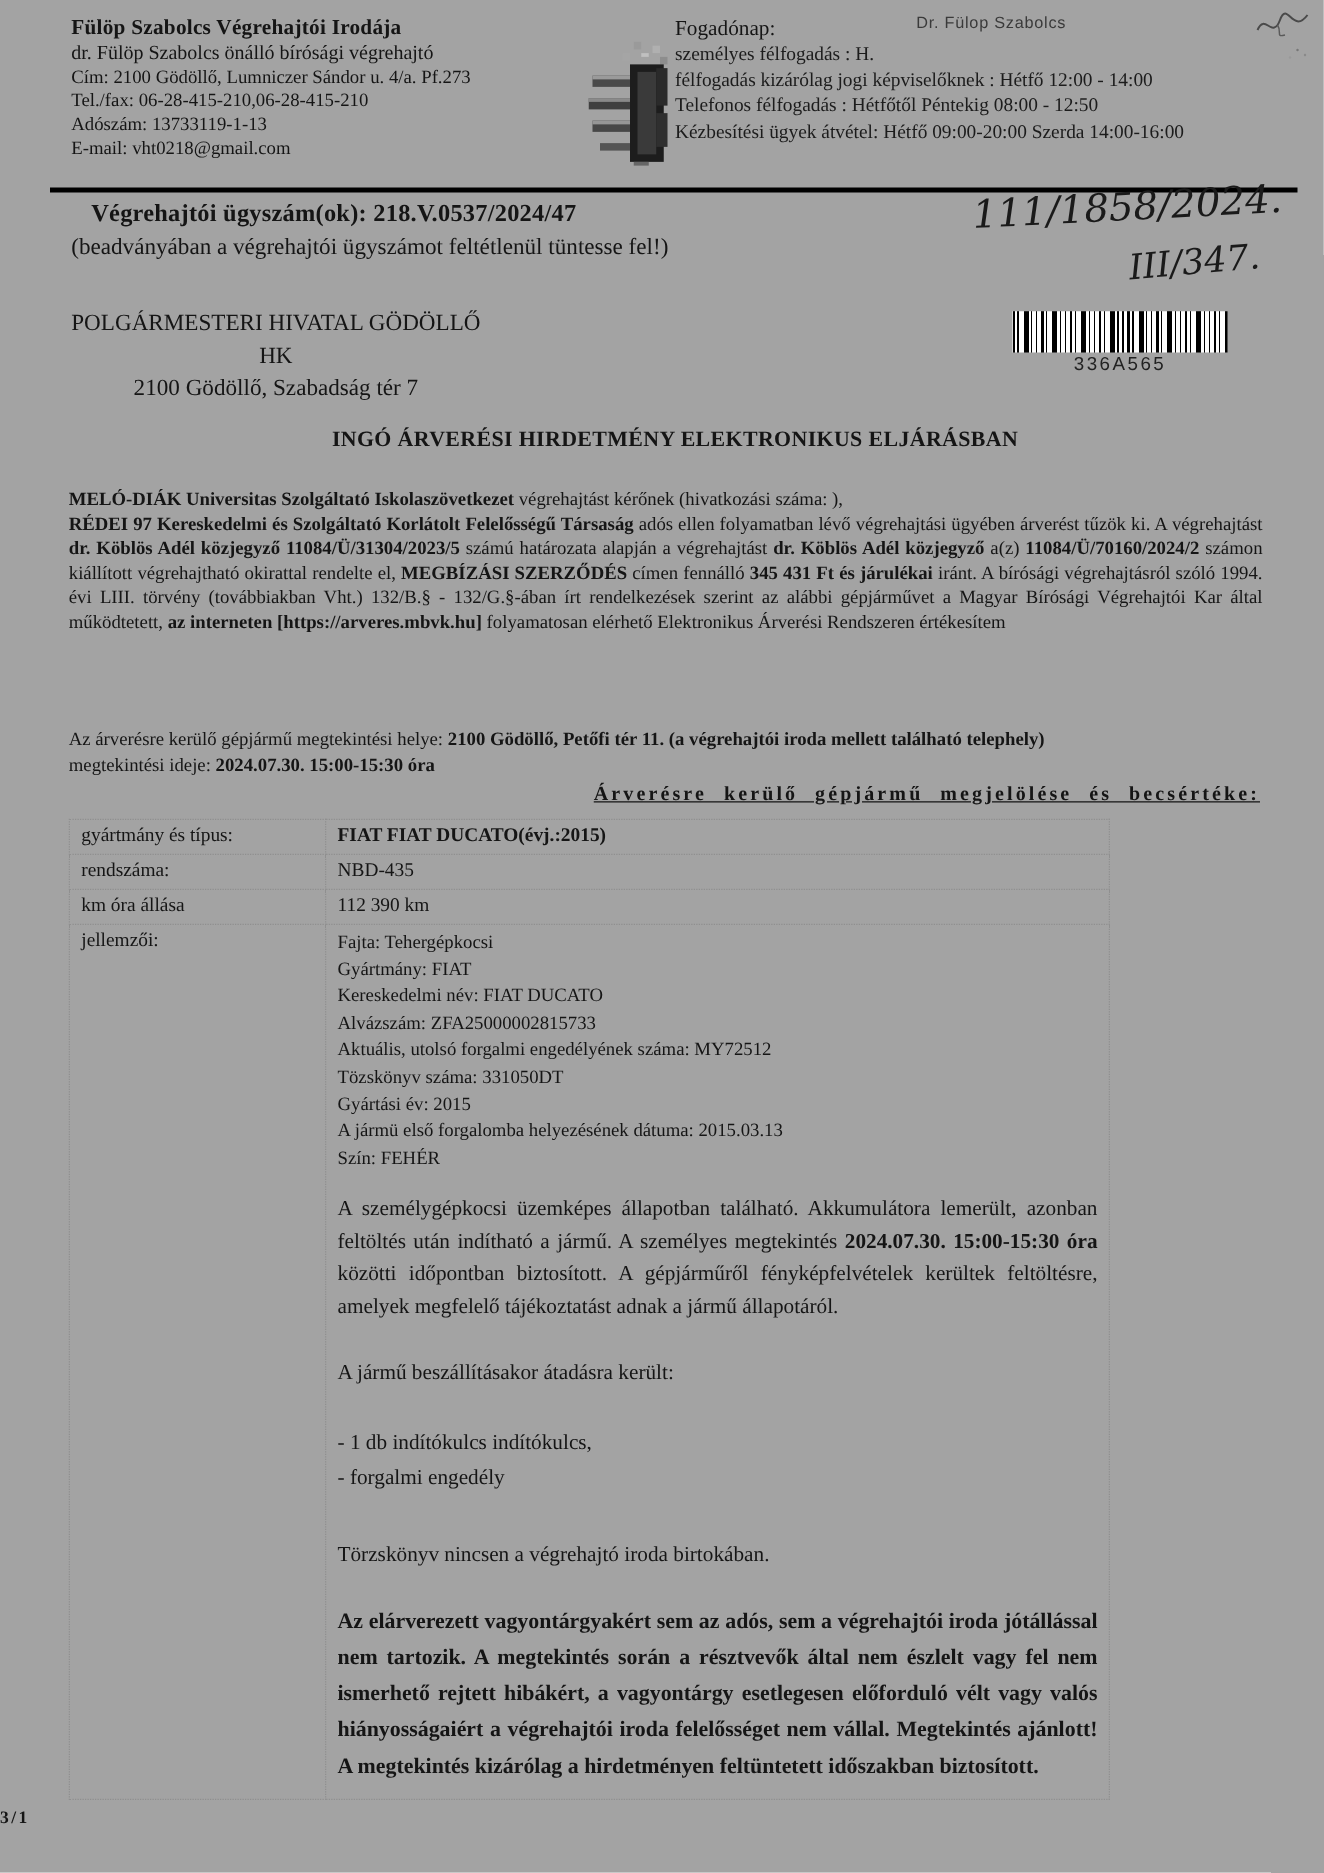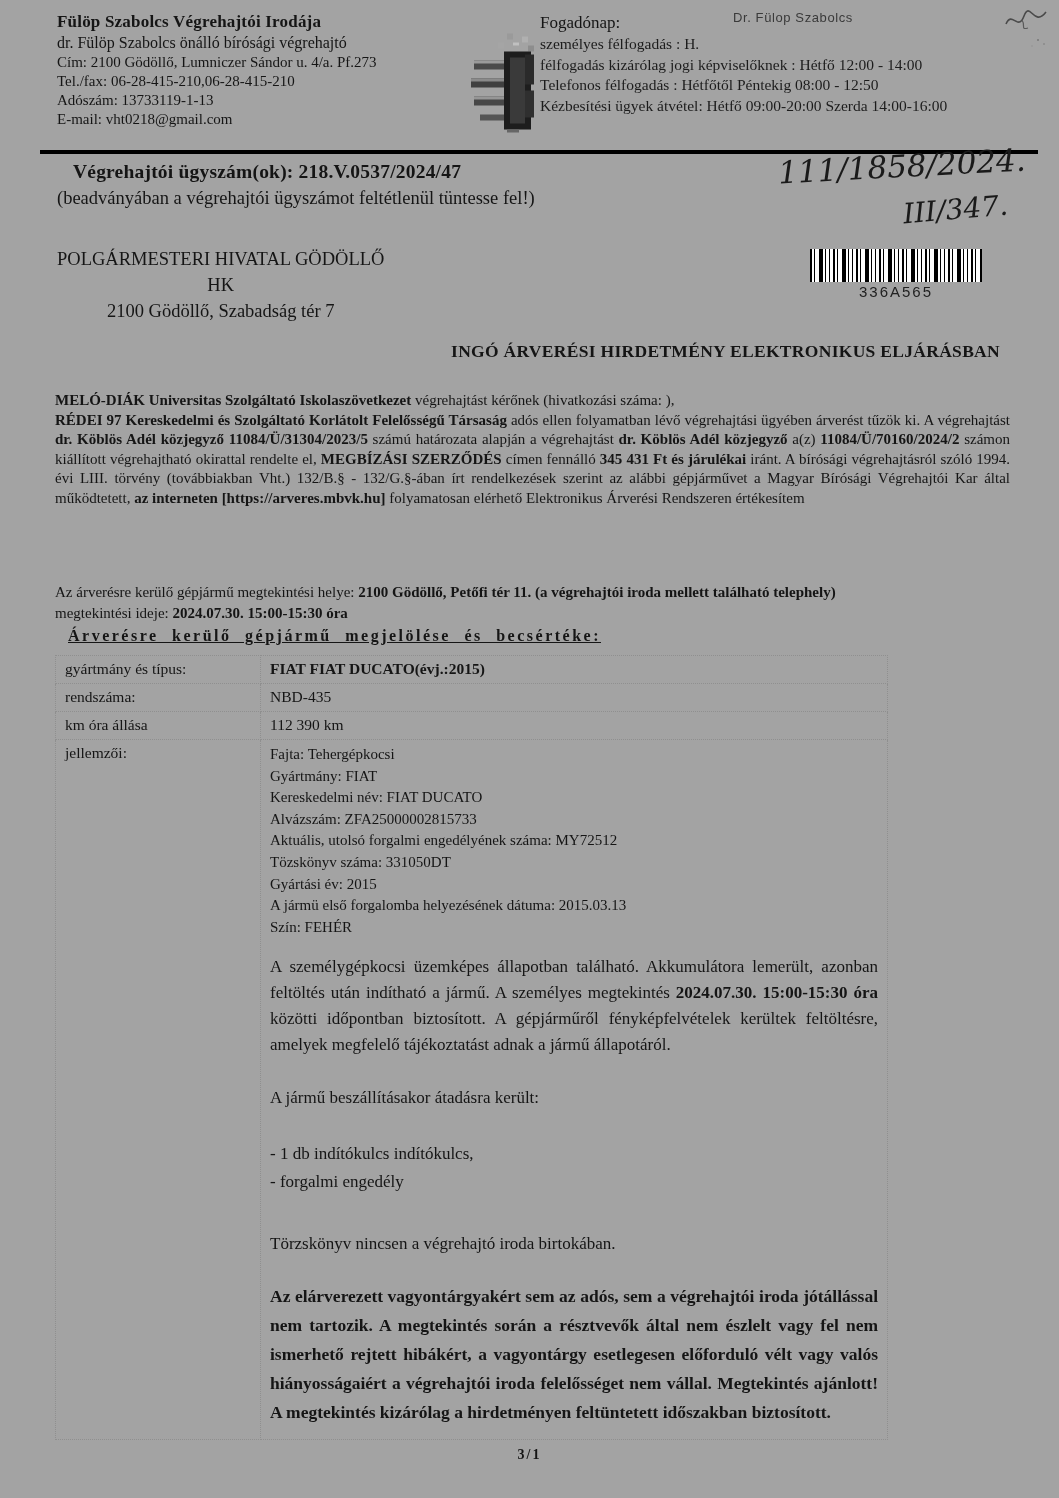--- a/index.html
+++ b/index.html
@@ -32,48 +32,48 @@
        transform:rotate(-5deg);white-space:nowrap;font-family:"DejaVu Serif",serif;}
 
   
   .recipient{position:absolute;left:57px;top:246px;font-size:18.5px;line-height:26px;text-align:center;}
   .barcode{position:absolute;left:810px;top:249px;width:172px;height:33px;
            background:repeating-linear-gradient(90deg,#000 0 2px,#fff 2px 4px,#000 4px 5px,#fff 5px 9px,
                       #000 9px 13px,#fff 13px 15px,#000 15px 16px,#fff 16px 19px,#000 19px 20px,#fff 20px 23px);}
   .barcode-label{position:absolute;left:810px;top:283px;width:172px;text-align:center;
                  font-family:"Liberation Sans",sans-serif;font-size:15px;letter-spacing:2px;color:#222;}
 
-  .doc-title{position:absolute;left:80px;top:341px;width:920px;text-align:right;
+  .doc-title{position:absolute;left:80px;top:341px;width:920px;text-align:center;
              font-size:17.5px;font-weight:bold;letter-spacing:.3px;}
 
   
   .intro{position:absolute;left:55px;top:391px;width:955px;font-size:15px;line-height:19.6px;}
   .intro .just{text-align:justify;}
 
   
   .viewing{position:absolute;left:55px;top:582px;width:960px;font-size:15px;line-height:21px;}
 
-  .section-heading{position:absolute;left:68px;top:627px;width:950px;text-align:left;
+  .section-heading{position:absolute;left:58px;top:627px;width:950px;text-align:right;
                    font-size:16px;font-weight:bold;text-decoration:underline;
                    letter-spacing:2.5px;word-spacing:7px;}
 
   
   .vtable{position:absolute;left:55px;top:655px;width:833px;border-collapse:collapse;}
   .vtable td{border:1px dotted #8f8f8f;vertical-align:top;padding:4px 9px 5px 9px;}
   .vtable td.lbl{width:186px;font-size:15.5px;}
   .vtable td.val{font-size:15.5px;}
   .features{font-size:15px;line-height:21.6px;}
   .cond{margin-top:16px;font-size:17px;line-height:26px;text-align:justify;}
   .handover-title{margin-top:30px;font-size:17px;}
   .handover-items{margin-top:32px;font-size:17px;line-height:28px;}
   .registry{margin-top:38px;font-size:17px;}
   .disclaimer{margin-top:28px;font-size:17.5px;line-height:28.8px;font-weight:bold;text-align:justify;
               padding-bottom:8px;}
 
-  .footer{position:absolute;left:0;top:1447px;width:100%;text-align:center;
+  .footer{position:absolute;left:0;top:1447px;width:100%;
           font-size:14px;font-weight:bold;letter-spacing:2px;}
 </style>
 </head>
 <body>
 
 <div class="page">
 
   <div class="lh-left">
     <div class="lh-office">Fülöp Szabolcs Végrehajtói Irodája</div>
     <div class="lh-line first">dr. Fülöp Szabolcs önálló bírósági végrehajtó</div>

